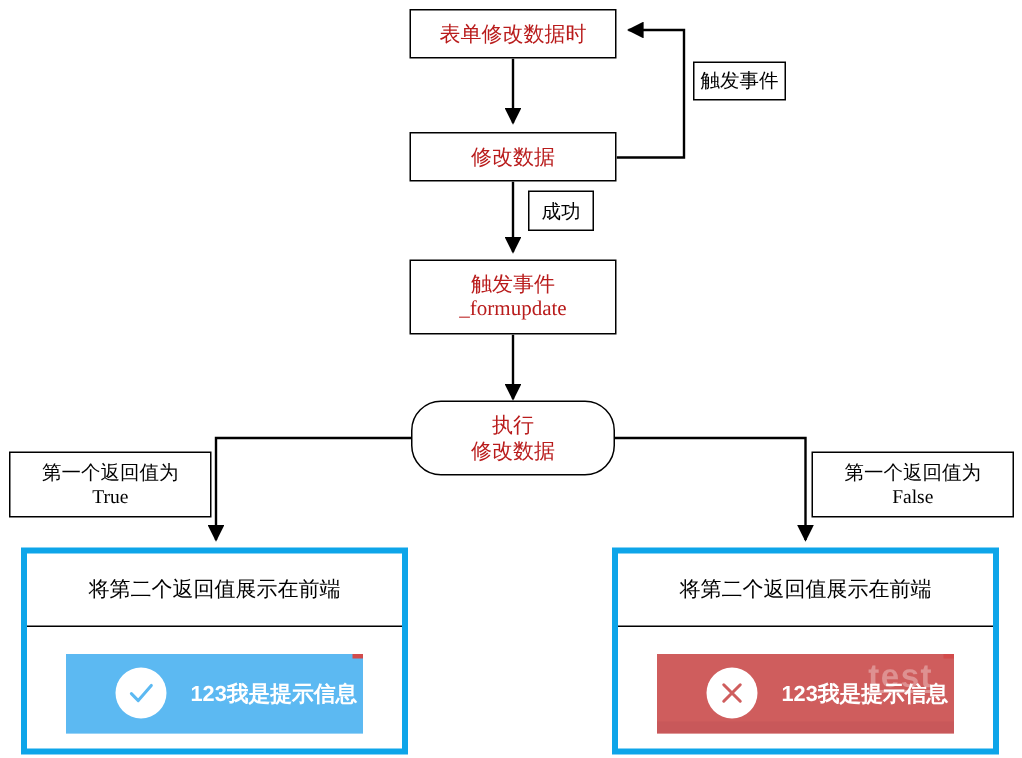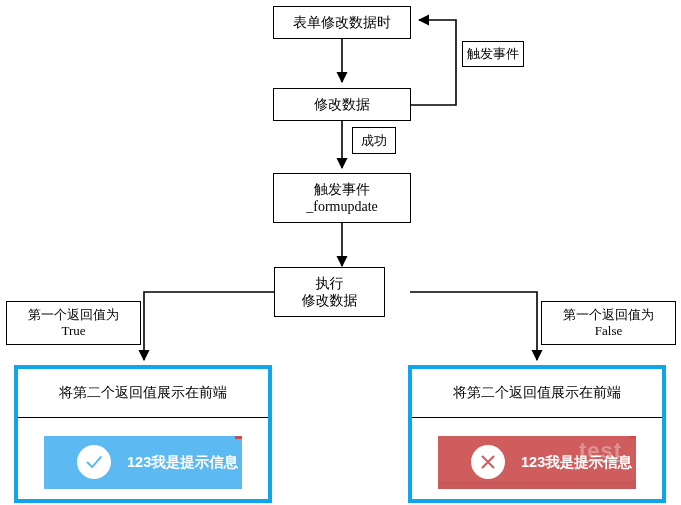--- a/index.html
+++ b/index.html
@@ -23,21 +23,21 @@
   .node {
     position: absolute;
     box-sizing: border-box;
     border: 1px solid #000000;
     background: #ffffff;
     display: flex;
     flex-direction: column;
     align-items: center;
     justify-content: center;
     text-align: center;
-    color: #000000;
+    color: #b91c1c;
     font-family: "Liberation Sans", sans-serif;
     line-height: 1.25;
     z-index: 3;
   }
   .node .ln { display: block; white-space: nowrap; }
   .node .ln.mono {
     font-family: "Liberation Serif", serif;
     letter-spacing: 0px;
   }
 
@@ -179,21 +179,21 @@
 
 <div class="node box-main" style="left:273px; top:88px; width:138px; height:33px;">
   <span class="ln">修改数据</span>
 </div>
 
 <div class="node box-main" style="left:273px; top:173px; width:138px; height:50px;">
   <span class="ln">触发事件</span>
   <span class="ln mono">_formupdate</span>
 </div>
 
-<div class="node box-main" style="left:274px; top:267px; width:111px; height:50px;">
+<div class="node box-main" style="left:274px; top:267px; width:136px; height:50px;border-radius:20px;">
   <span class="ln">执行</span>
   <span class="ln">修改数据</span>
 </div>
 
 <div class="tag" style="left:462px; top:41px; width:62px; height:26px;">
   <span>触发事件</span>
 </div>
 
 <div class="tag" style="left:352px; top:127px; width:44px; height:27px;">
   <span>成功</span>

